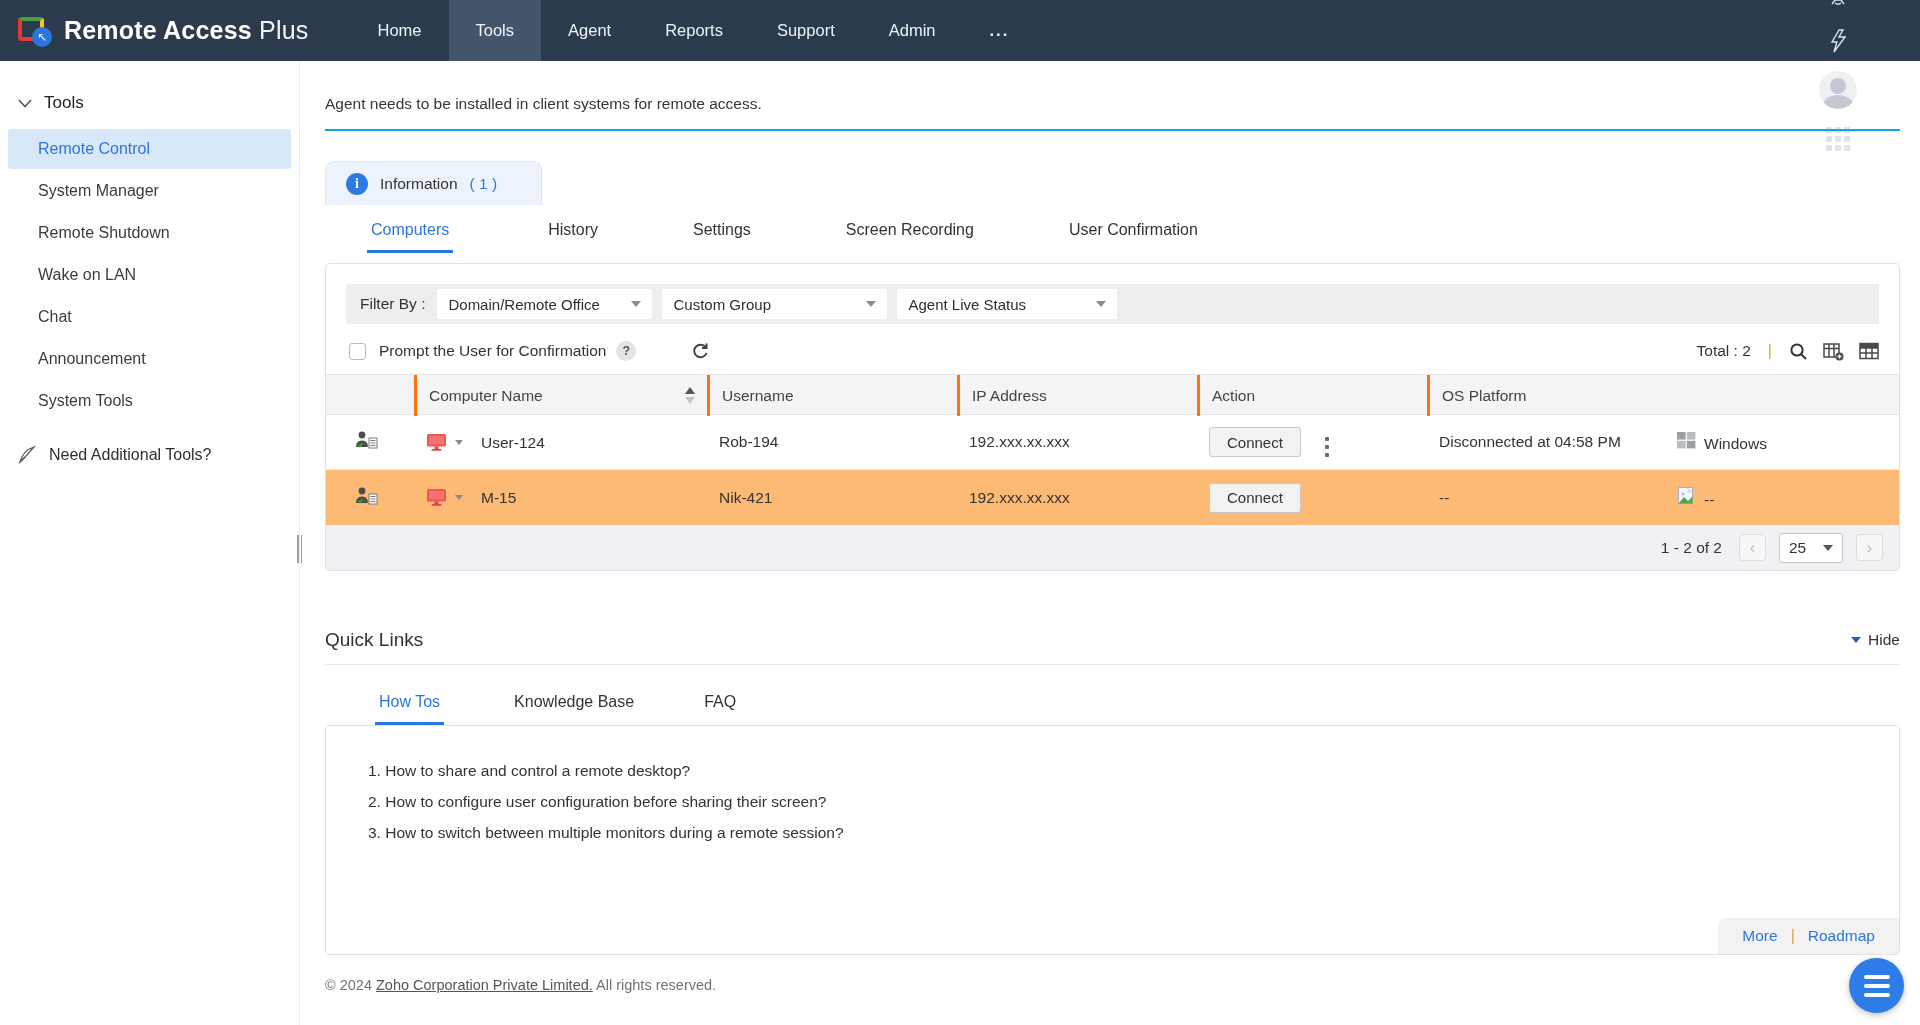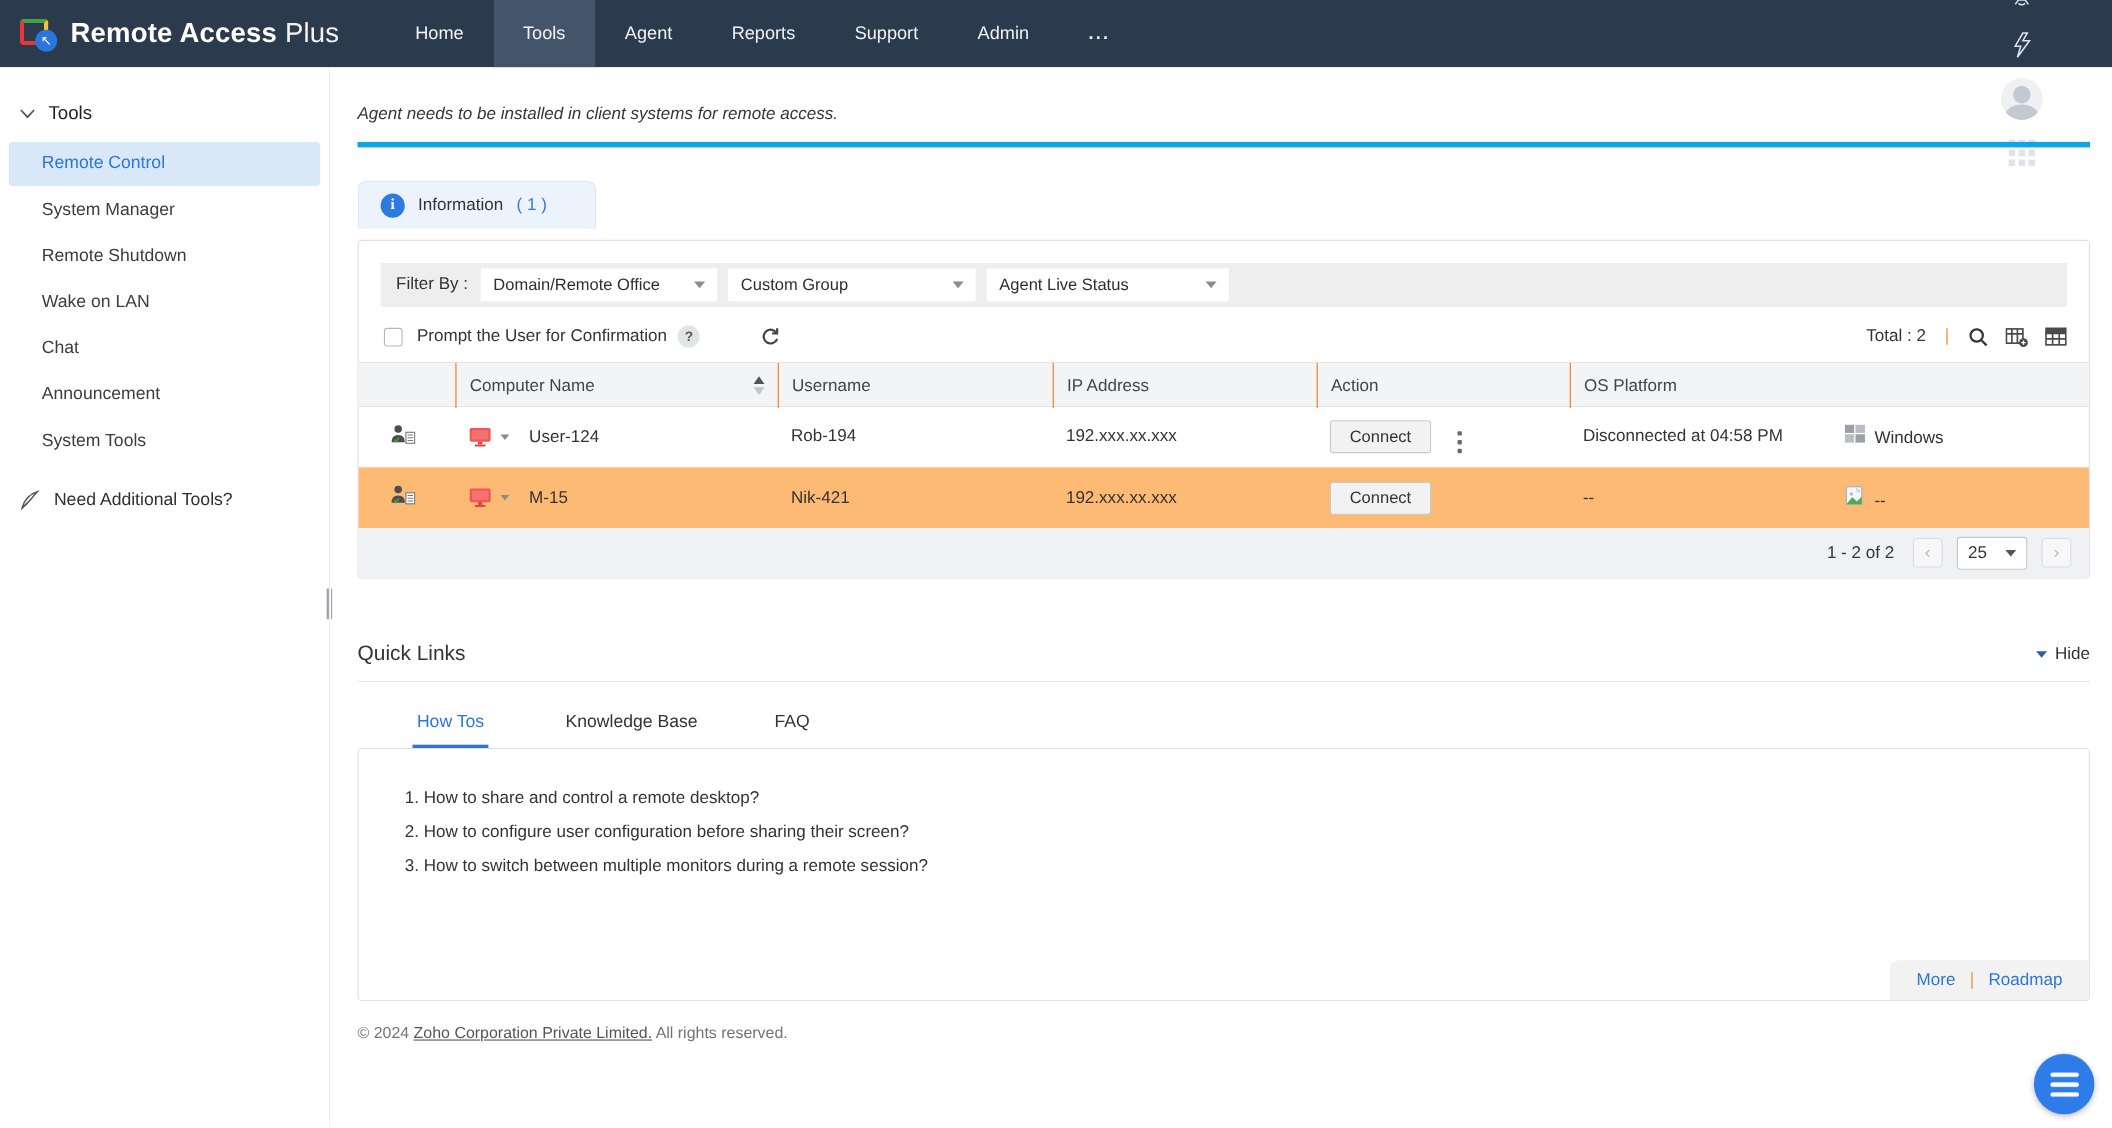--- a/index.html
+++ b/index.html
@@ -38,21 +38,21 @@
   .body-row { flex:1; display:flex; min-height:0; }
   .sidebar { width:300px; flex:0 0 auto; border-right:1px solid #ededed; padding-top:24px; position:relative; }
   .side-header { display:flex; align-items:center; gap:12px; padding:8px 14px 14px 18px; font-size:17px; color:#222; cursor:pointer; }
   .side-item { margin:2px 8px; padding:11px 12px 11px 30px; font-size:16px; color:#3c3c3c; border-radius:3px; cursor:pointer; }
   .side-item.active { background:#d9e8f8; color:#2a76dd; }
   .need-tools { display:flex; align-items:center; gap:12px; margin:16px 8px 0 18px; padding:8px 0; font-size:16px; color:#2e2e2e; cursor:pointer; }
   .side-grip { position:absolute; right:-4px; top:474px; width:7px; height:28px; display:flex; gap:2px; justify-content:center; cursor:col-resize; }
   .side-grip i { width:1.5px; height:100%; background:#9aa0a8; display:block; }
 
   .main { flex:1; padding:0 20px 0 25px; min-width:0; position:relative; }
-  .notice { padding:34px 0 16px 0; font-size:15.5px; color:#363636; border-bottom:5px solid #0ea5e9;font-style:italic; }
+  .notice { padding:34px 0 16px 0; font-size:15.5px; color:#363636; border-bottom:2px solid #0ea5e9; }
 
   .info-tab { margin-top:30px; display:inline-flex; align-items:center; gap:12px; background:#ecf3fc; border:1px solid #d9e6f8; border-bottom:none; border-radius:9px 9px 0 0; height:44px; padding:0 44px 0 20px; cursor:pointer; }
   .info-icon { width:22px; height:22px; border-radius:50%; background:#2d7be0; color:#fff; font-size:14px; font-weight:700; font-family:"Liberation Serif",serif; display:flex; align-items:center; justify-content:center; }
   .info-label { color:#333; }
   .info-count { color:#2d7be0; }
 
   .tabs { display:flex; gap:95px; padding-left:42px; margin-top:16px; }
   .tab { padding-bottom:11px; cursor:pointer; color:#333; font-size:16px; white-space:nowrap; }
   .tab.active { color:#2a76dd; border-bottom:3px solid #2a76dd; padding-left:4px; padding-right:4px; }
 
@@ -66,21 +66,21 @@
   .prompt-label { margin-left:13px; color:#333; }
   .help-badge { margin-left:10px; width:20px; height:20px; border-radius:50%; background:#e3e4e8; color:#555; font-size:12.5px; font-weight:700; display:flex; align-items:center; justify-content:center; cursor:pointer; }
   .refresh-wrap { margin-left:55px; cursor:pointer; display:flex; }
   .table-tools { margin-left:auto; display:flex; align-items:center; gap:15px; }
   .total-label { color:#333; }
   .tool-divider { color:#e0a33c; font-size:16px; margin:0 2px; }
   .tool-icon { cursor:pointer; display:flex; }
 
   .grid { display:grid; grid-template-columns:88px 293px 250px 240px 230px 238px 1fr; align-items:center; }
   .thead { background:#f3f4f6; border-top:1px solid #e4e4e4; border-bottom:1px solid #e4e4e4; height:41px; }
-  .th { color:#444; font-size:15.5px; height:41px; display:flex; align-items:center; padding:0 12px; border-left:1px solid #f97316; }
+  .th { color:#444; font-size:15.5px; height:41px; display:flex; align-items:center; padding:0 12px; border-left:3px solid #f97316; }
   .th:first-child { border-left:none; }
   .th .sort { margin-left:auto; display:flex; flex-direction:column; gap:3px; cursor:pointer; }
   .tri-up { width:0; height:0; border-left:5px solid transparent; border-right:5px solid transparent; border-bottom:7px solid #555; }
   .tri-dn { width:0; height:0; border-left:5px solid transparent; border-right:5px solid transparent; border-top:7px solid #c4c4c4; }
   .trow { height:55px; border-bottom:1px solid #efefef; }
   .trow.alt { background:#fdba74; border-bottom:none; }
   .td { padding:0 12px; display:flex; align-items:flex-end; gap:8px; color:#333; }
   .cname { display:flex; align-items:center; gap:6px; }
   .mini-caret { width:0; height:0; border-left:4px solid transparent; border-right:4px solid transparent; border-top:5px solid #8b8b8b; margin-left:2px; }
   .btn-connect { height:30px; padding:0 17px; background:#f2f2f2; border:1px solid #c9c9c9; border-radius:3px; color:#333; font-size:15px; cursor:pointer; font-family:inherit; }
@@ -209,20 +209,27 @@
 
     <div class="main">
       <div class="notice">Agent needs to be installed in client systems for remote access.</div>
 
       <div class="info-tab">
         <span class="info-icon">i</span>
         <span class="info-label">Information</span>
         <span class="info-count">( 1 )</span>
       </div>
 
+      <div class="tabs" id="main-tabs">
+          <div class="tab active">Computers</div>
+          <div class="tab">History</div>
+          <div class="tab">Settings</div>
+          <div class="tab">Screen Recording</div>
+          <div class="tab">User Confirmation</div>
+        </div>
 
       <div class="panel">
         <div class="filter-bar">
           <span class="filter-label">Filter By :</span>
           <span id="filter-selects" style="display:flex; gap:10px;">
               <span class="select" style="width: 215px;">
                 <span>Domain/Remote Office</span>
                 <span class="caret-down"></span>
               </span>
               <span class="select" style="width: 225px;">

